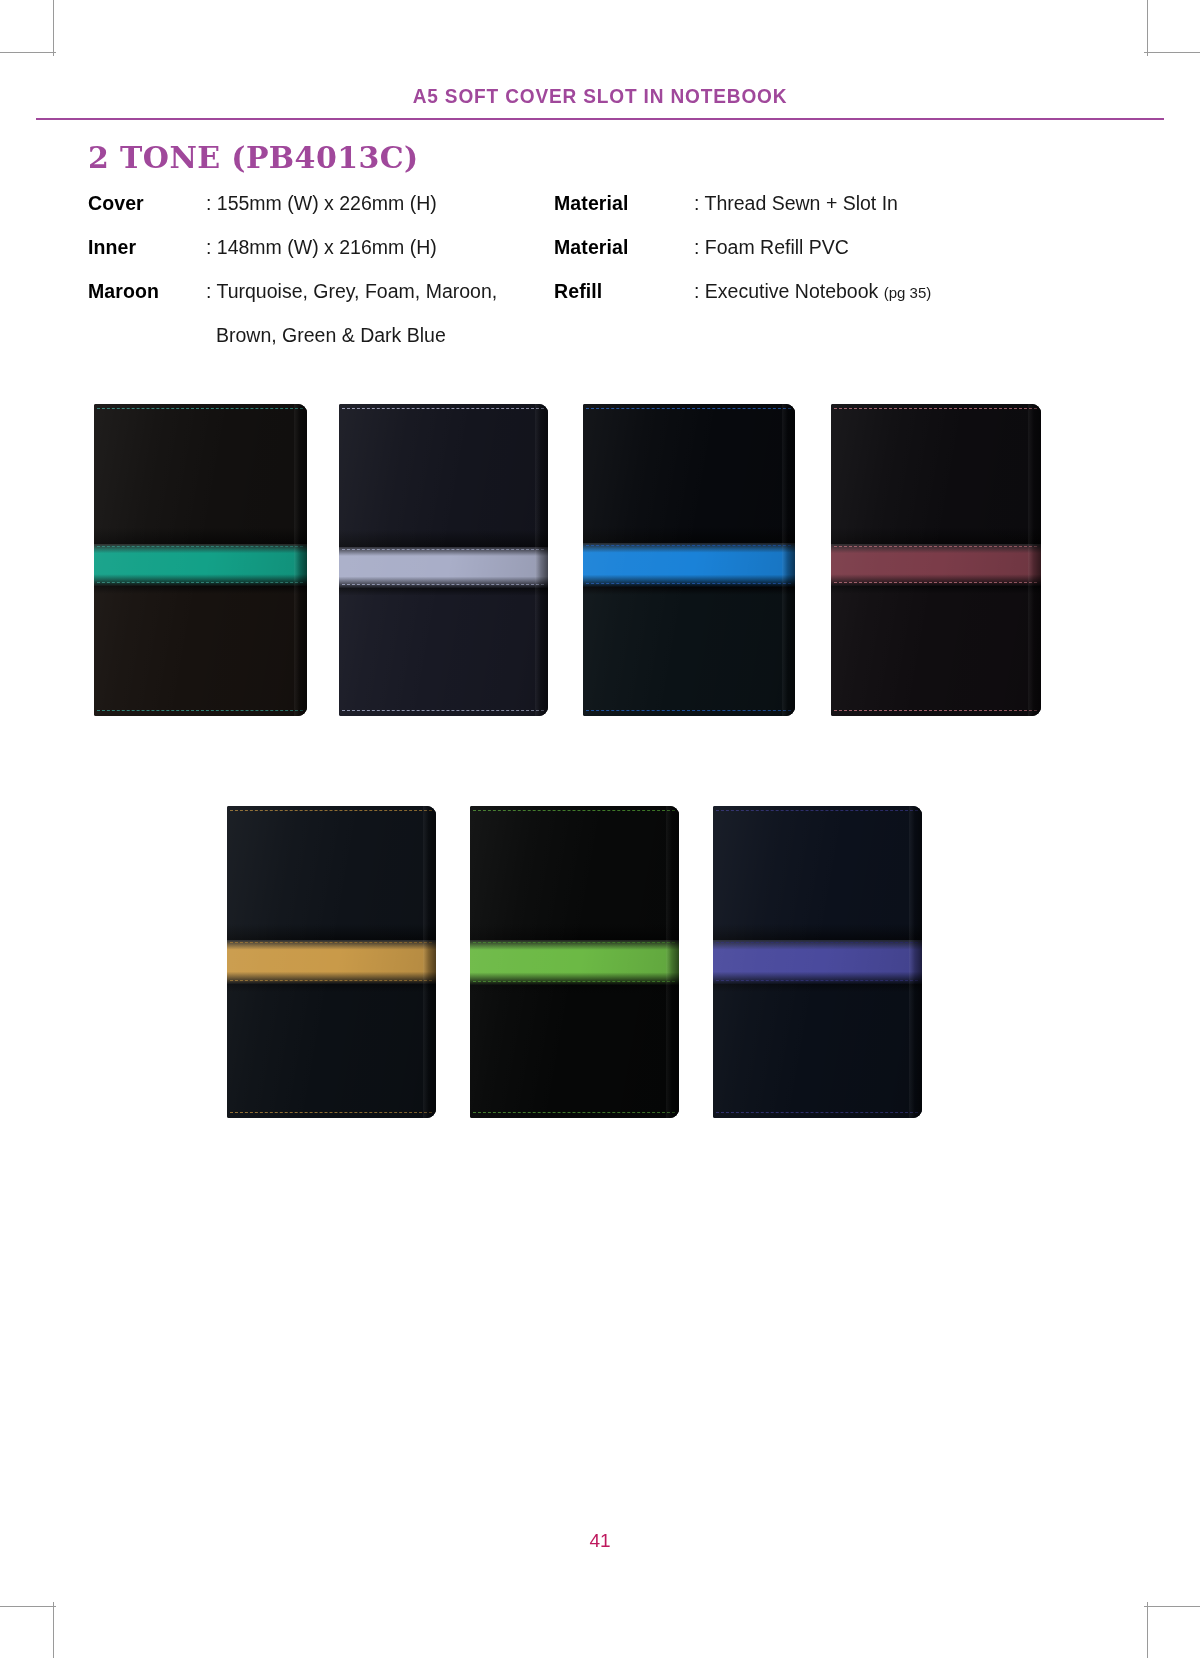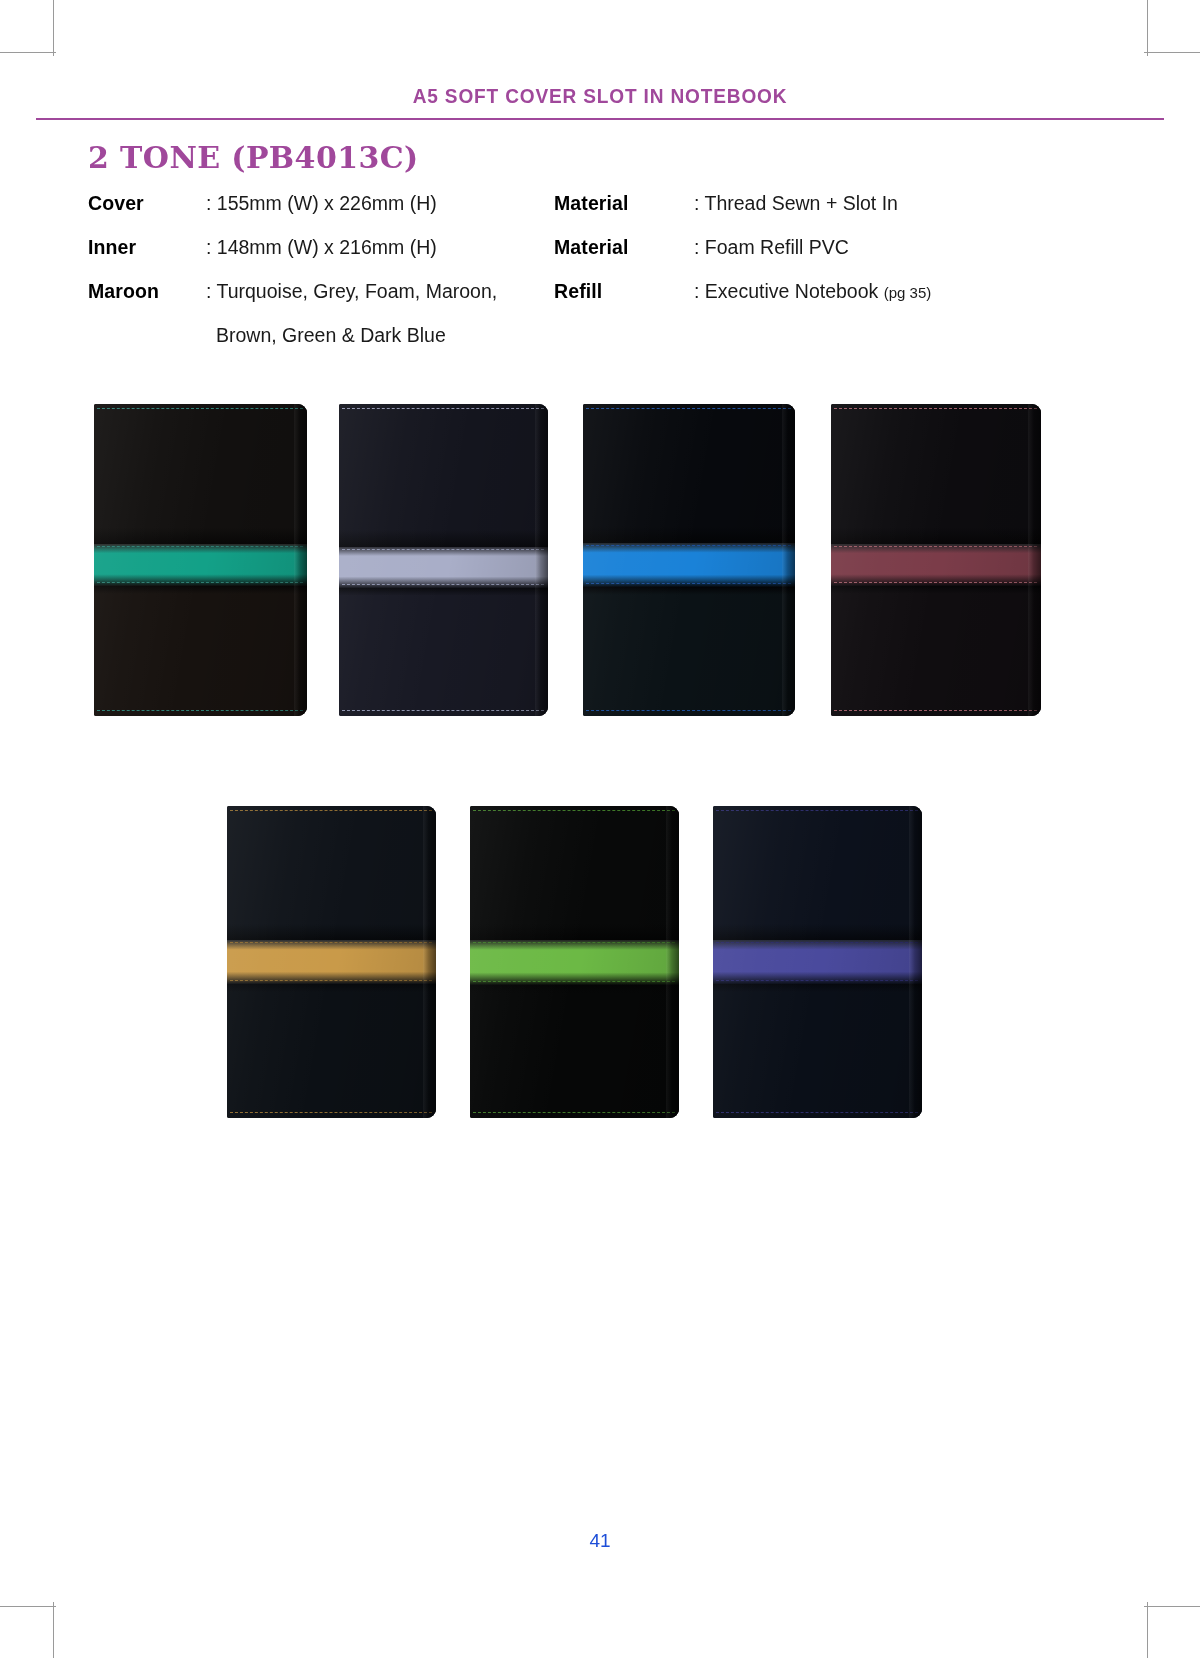--- a/index.html
+++ b/index.html
@@ -197,21 +197,21 @@
   }
 
   
   .page-number {
     position: absolute;
     left: 0;
     top: 1530px;
     width: 1200px;
     text-align: center;
     font-size: 19px;
-    color: #1d4ed8;
+    color: #be185d;
   }
 </style>
 </head>
 <body>
 
 <div class="page">
 
   <div class="crop v crop-tl-v"></div>
   <div class="crop h crop-tl-h"></div>
   <div class="crop v crop-tr-v"></div>

